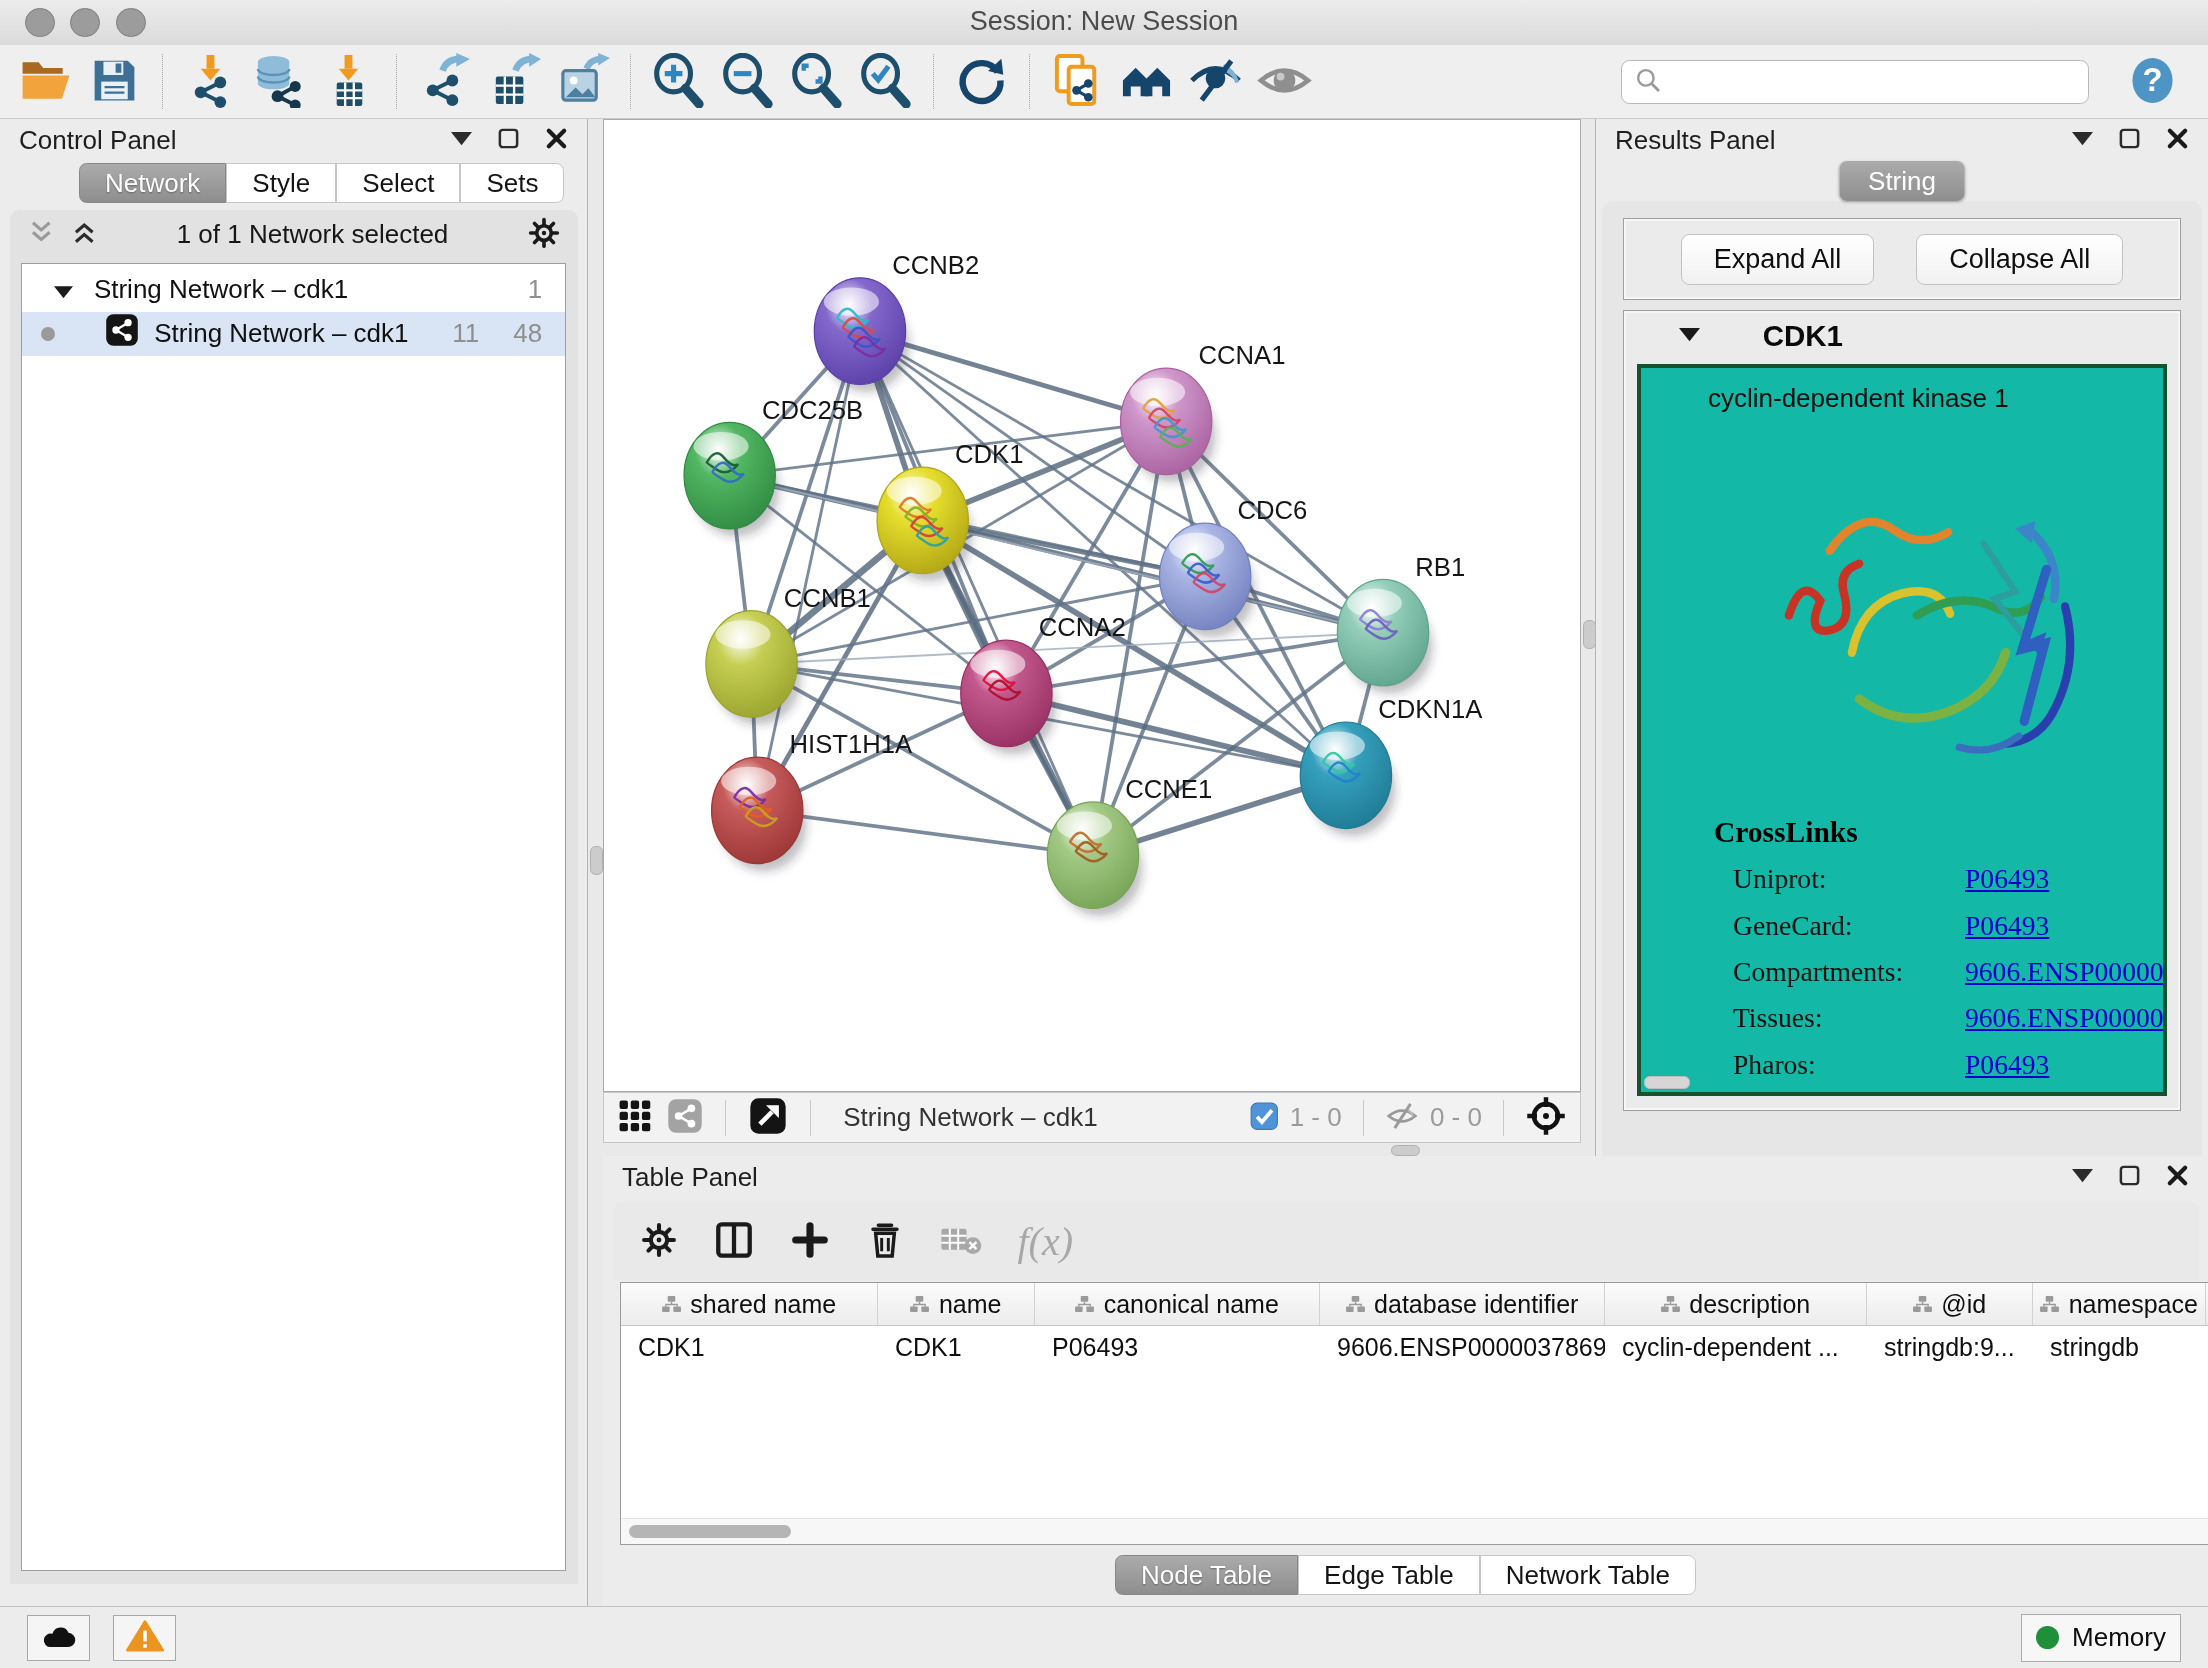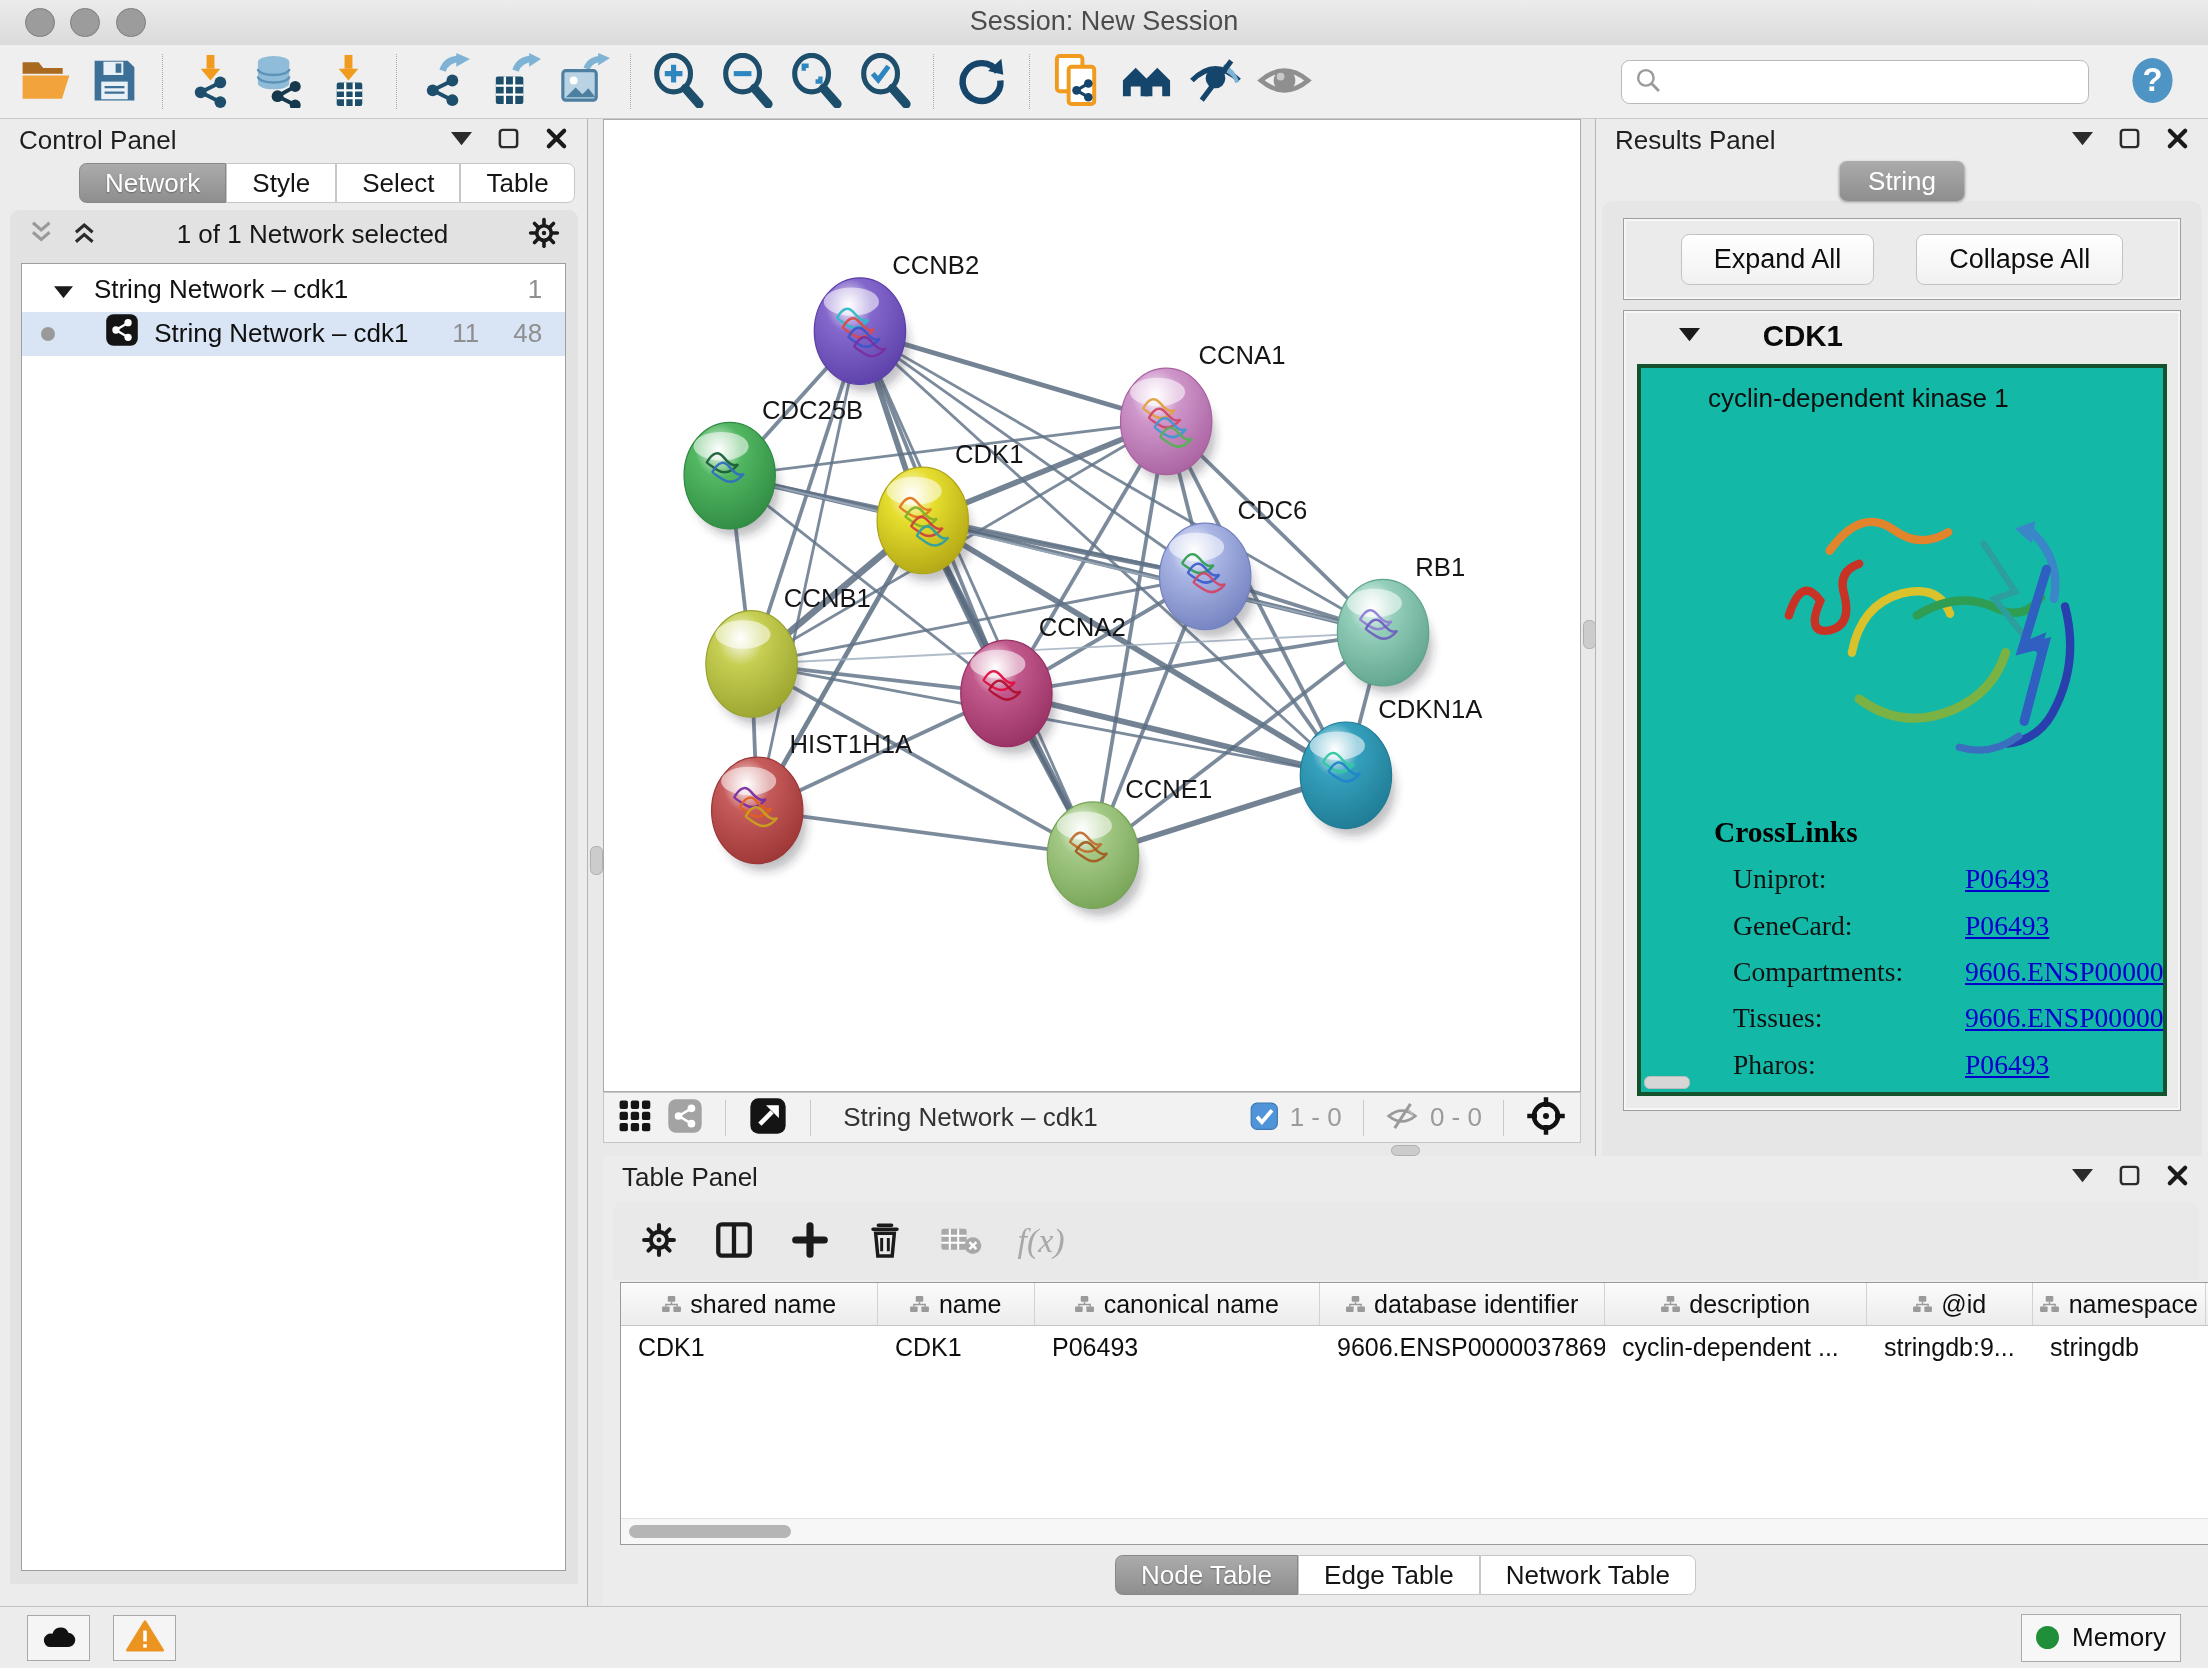--- a/index.html
+++ b/index.html
@@ -73,21 +73,21 @@
   .protein-svg{display:block;margin:7.6px auto 0;}
   .cl-title{font-family:"Liberation Serif",serif;font-weight:bold;font-size:29.5px;margin:15px 0 3.8px 25px;color:#000;}
   .cl-row{display:flex;font-family:"Liberation Serif",serif;font-size:27.6px;margin:14.3px 0 0 44px;}
   .cl-label{width:232px;color:#101010;flex:0 0 auto;}
   .cl-link{color:#0000cc;text-decoration:underline;}
   .partial-scroll{position:absolute;left:2.9px;bottom:2.9px;width:44px;height:11.4px;background:#d6d6d6;border:1px solid #bdbdbd;border-radius:5.7px;}
 
   
   .table-panel{position:absolute;left:603px;top:1156px;width:1605px;height:450px;background:#ececec;}
   .tp-toolbar{position:absolute;left:9.5px;right:9.5px;top:46px;height:78px;background:#e9e9e9;border-radius:9.5px 9.5px 0 0;display:flex;align-items:center;gap:36px;padding:0 27px;}
-  .fx-label{font-family:"Liberation Serif",serif;font-style:italic;font-size:34px;color:#a8a8a8;}
+  .fx-label{font-family:"Liberation Serif",serif;font-style:italic;font-size:40px;color:#a8a8a8;}
   .tp-table{position:absolute;left:17px;right:0;top:126px;height:263px;background:#fff;border:1px solid #9a9a9a;border-right:none;overflow:hidden;box-sizing:border-box;}
   .tbl-head{display:grid;height:42px;background:linear-gradient(#fbfbfb,#ececec);border-bottom:1px solid #c6c6c6;}
   .th{display:flex;align-items:center;justify-content:center;gap:9.5px;font-size:25px;color:#0f0f0f;border-right:1px solid #d2d2d2;overflow:hidden;white-space:nowrap;}
   .tbl-row{display:grid;height:42px;}
   .td{display:flex;align-items:center;padding:0 17px;font-size:25px;color:#0f0f0f;white-space:nowrap;overflow:hidden;box-sizing:border-box;}
   .hscroll-track{position:absolute;left:0;right:0;bottom:0;height:25px;background:#f7f7f7;border-top:1px solid #e2e2e2;}
   .hscroll-thumb{position:absolute;left:7.6px;top:5.7px;width:162px;height:13.3px;background:#b5b5b5;border-radius:6.7px;}
   .tp-tabs{position:absolute;left:0;right:0;top:399px;display:flex;justify-content:center;}
 
   
@@ -290,21 +290,21 @@
             </svg></span>
         <span><svg width="23" height="23" viewBox="0 0 24 24">
               <path d="M4 4 L20 20 M20 4 L4 20" stroke="#1a1a1a" stroke-width="4.4" stroke-linecap="round"></path>
             </svg></span>
       </span>
     </div>
     <div class="cp-tabs">
       <div class="tab sel first">Network</div>
       <div class="tab">Style</div>
       <div class="tab">Select</div>
-      <div class="tab last">Table</div>
+      <div class="tab last">Sets</div>
     </div>
     <div class="cp-group">
       <div class="cp-status">
         <span><svg width="28.5" height="28.5" viewBox="0 0 24 24">
               <path d="M5 4 l7 6 l7 -6 M5 12 l7 6 l7 -6" stroke="#9a9a9a" stroke-width="2.6" fill="none"></path>
             </svg></span>
         <span><svg width="28.5" height="28.5" viewBox="0 0 24 24">
               <path d="M5 20 l7 -6 l7 6 M5 12 l7 -6 l7 6" stroke="#2b2b2b" stroke-width="2.6" fill="none"></path>
             </svg></span>
         <span class="cp-status-text">1 of 1 Network selected</span>

